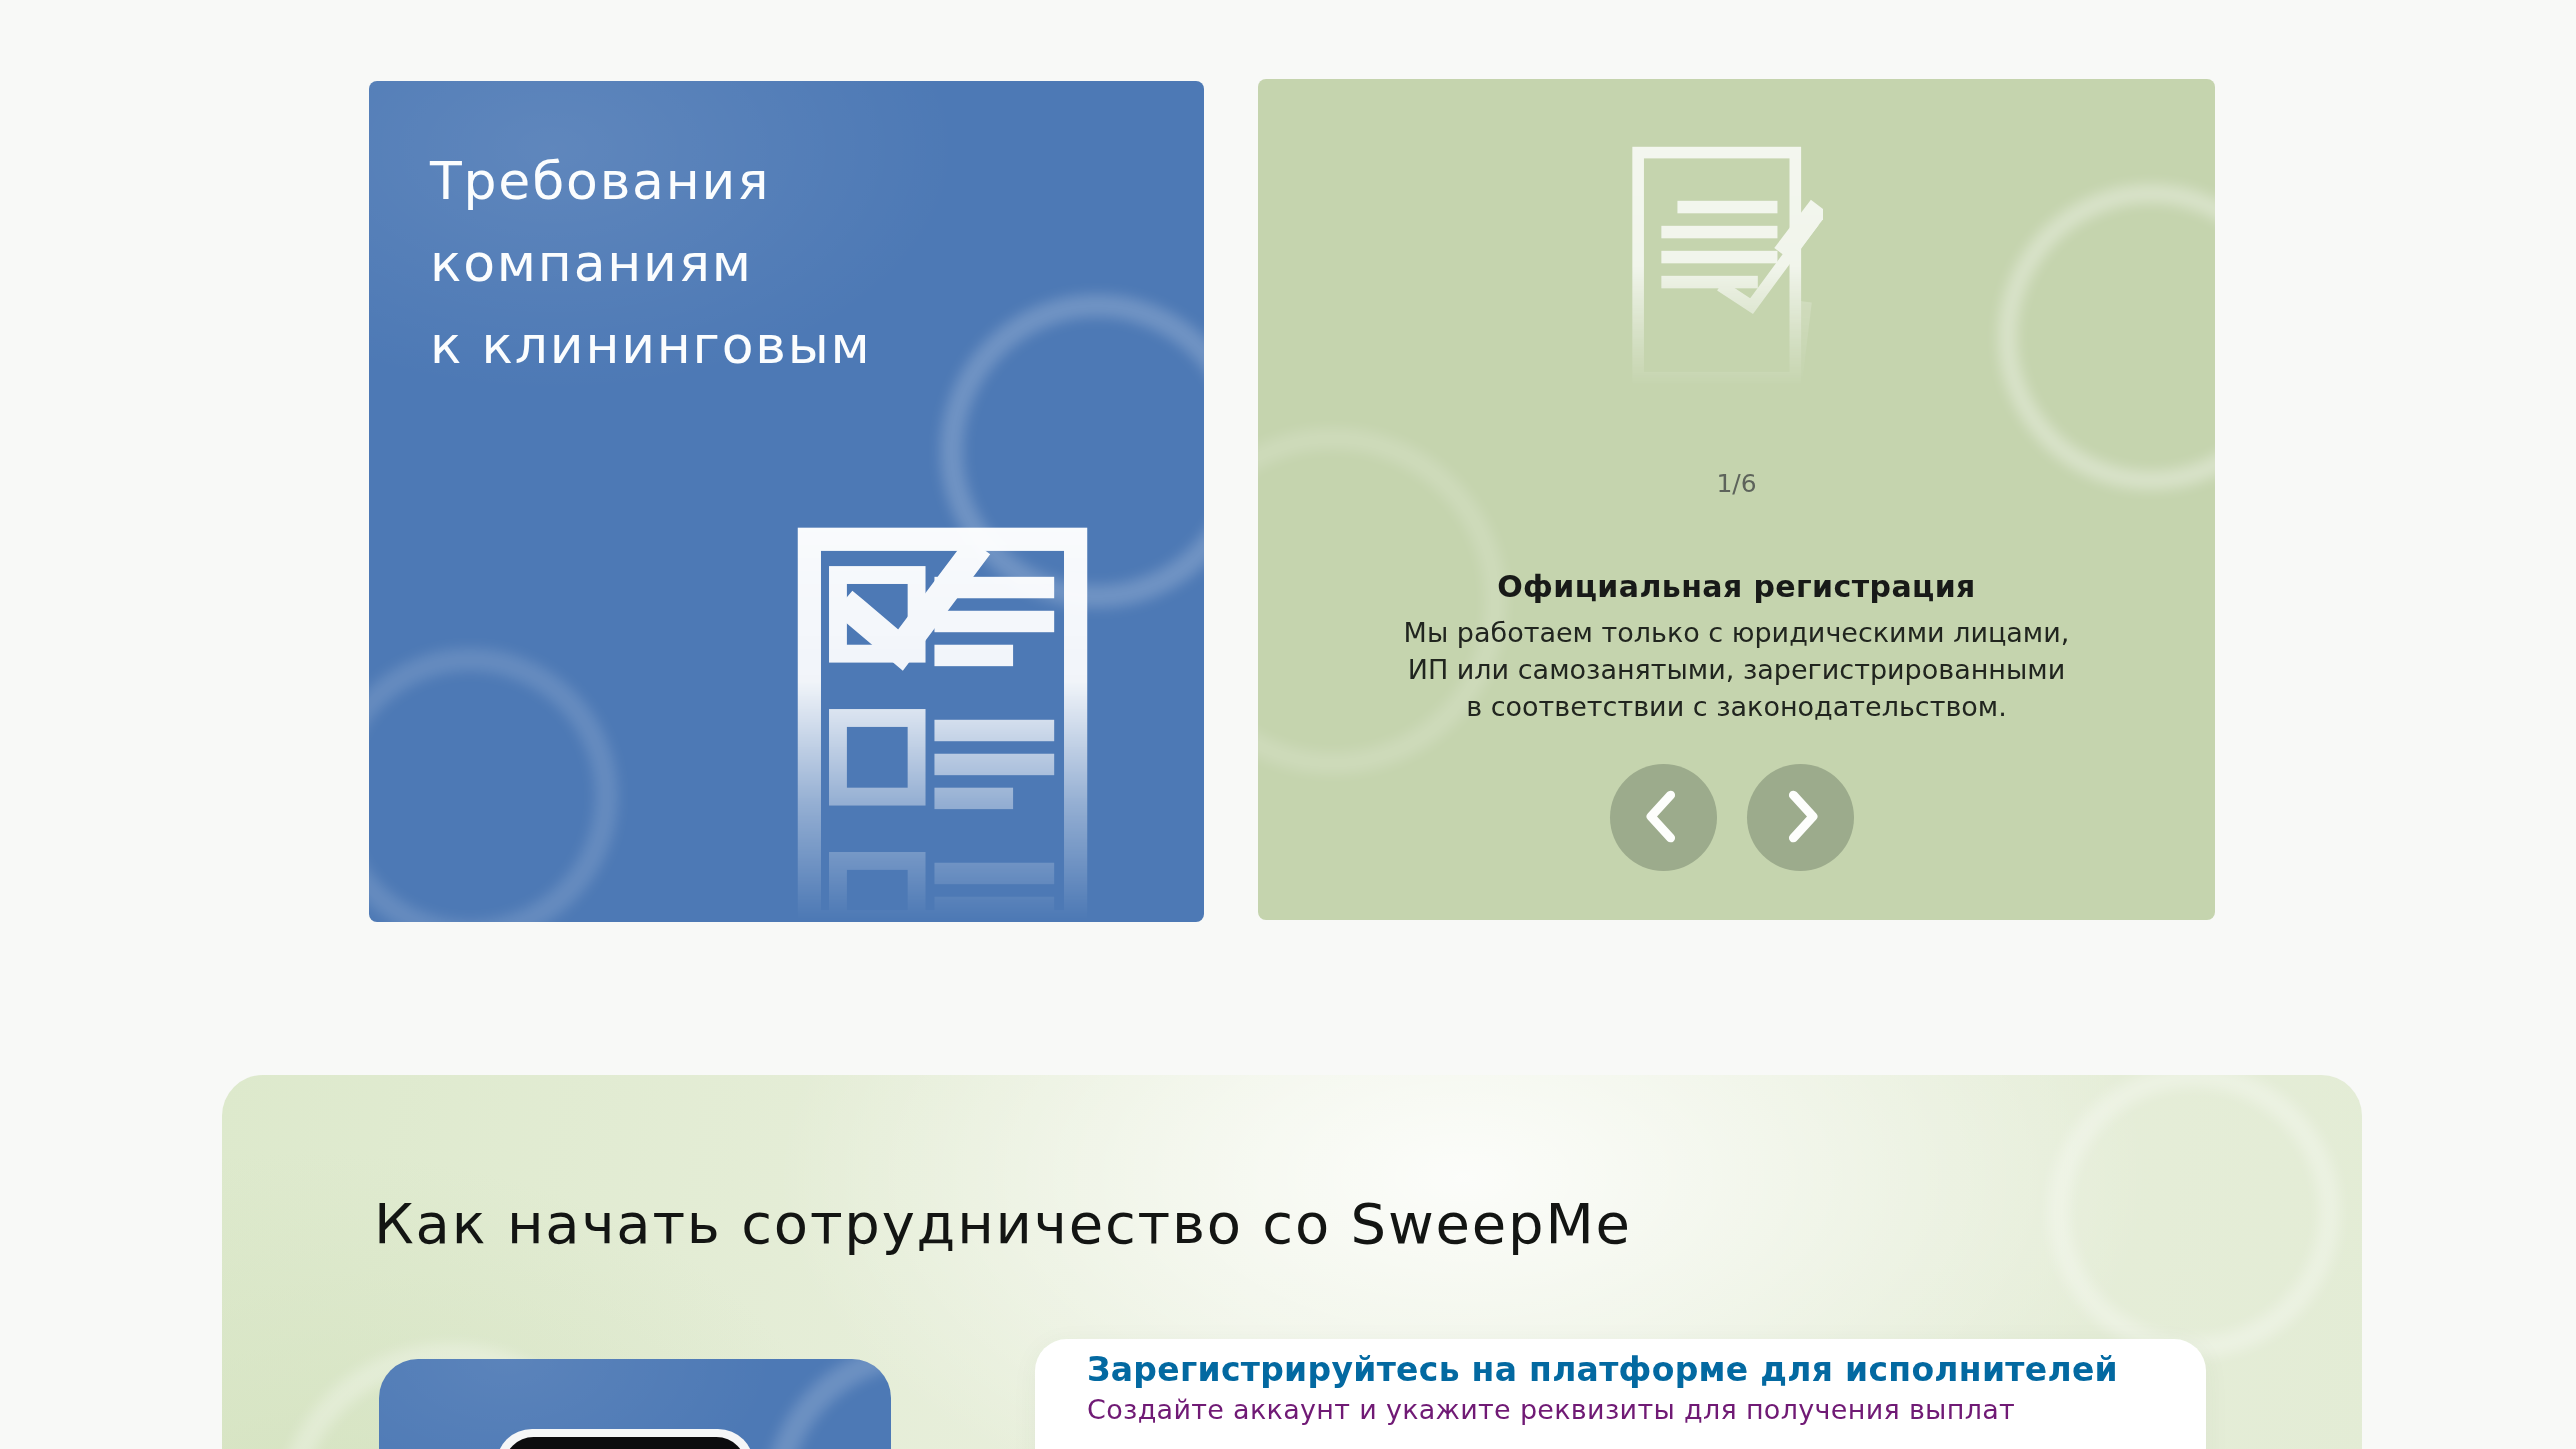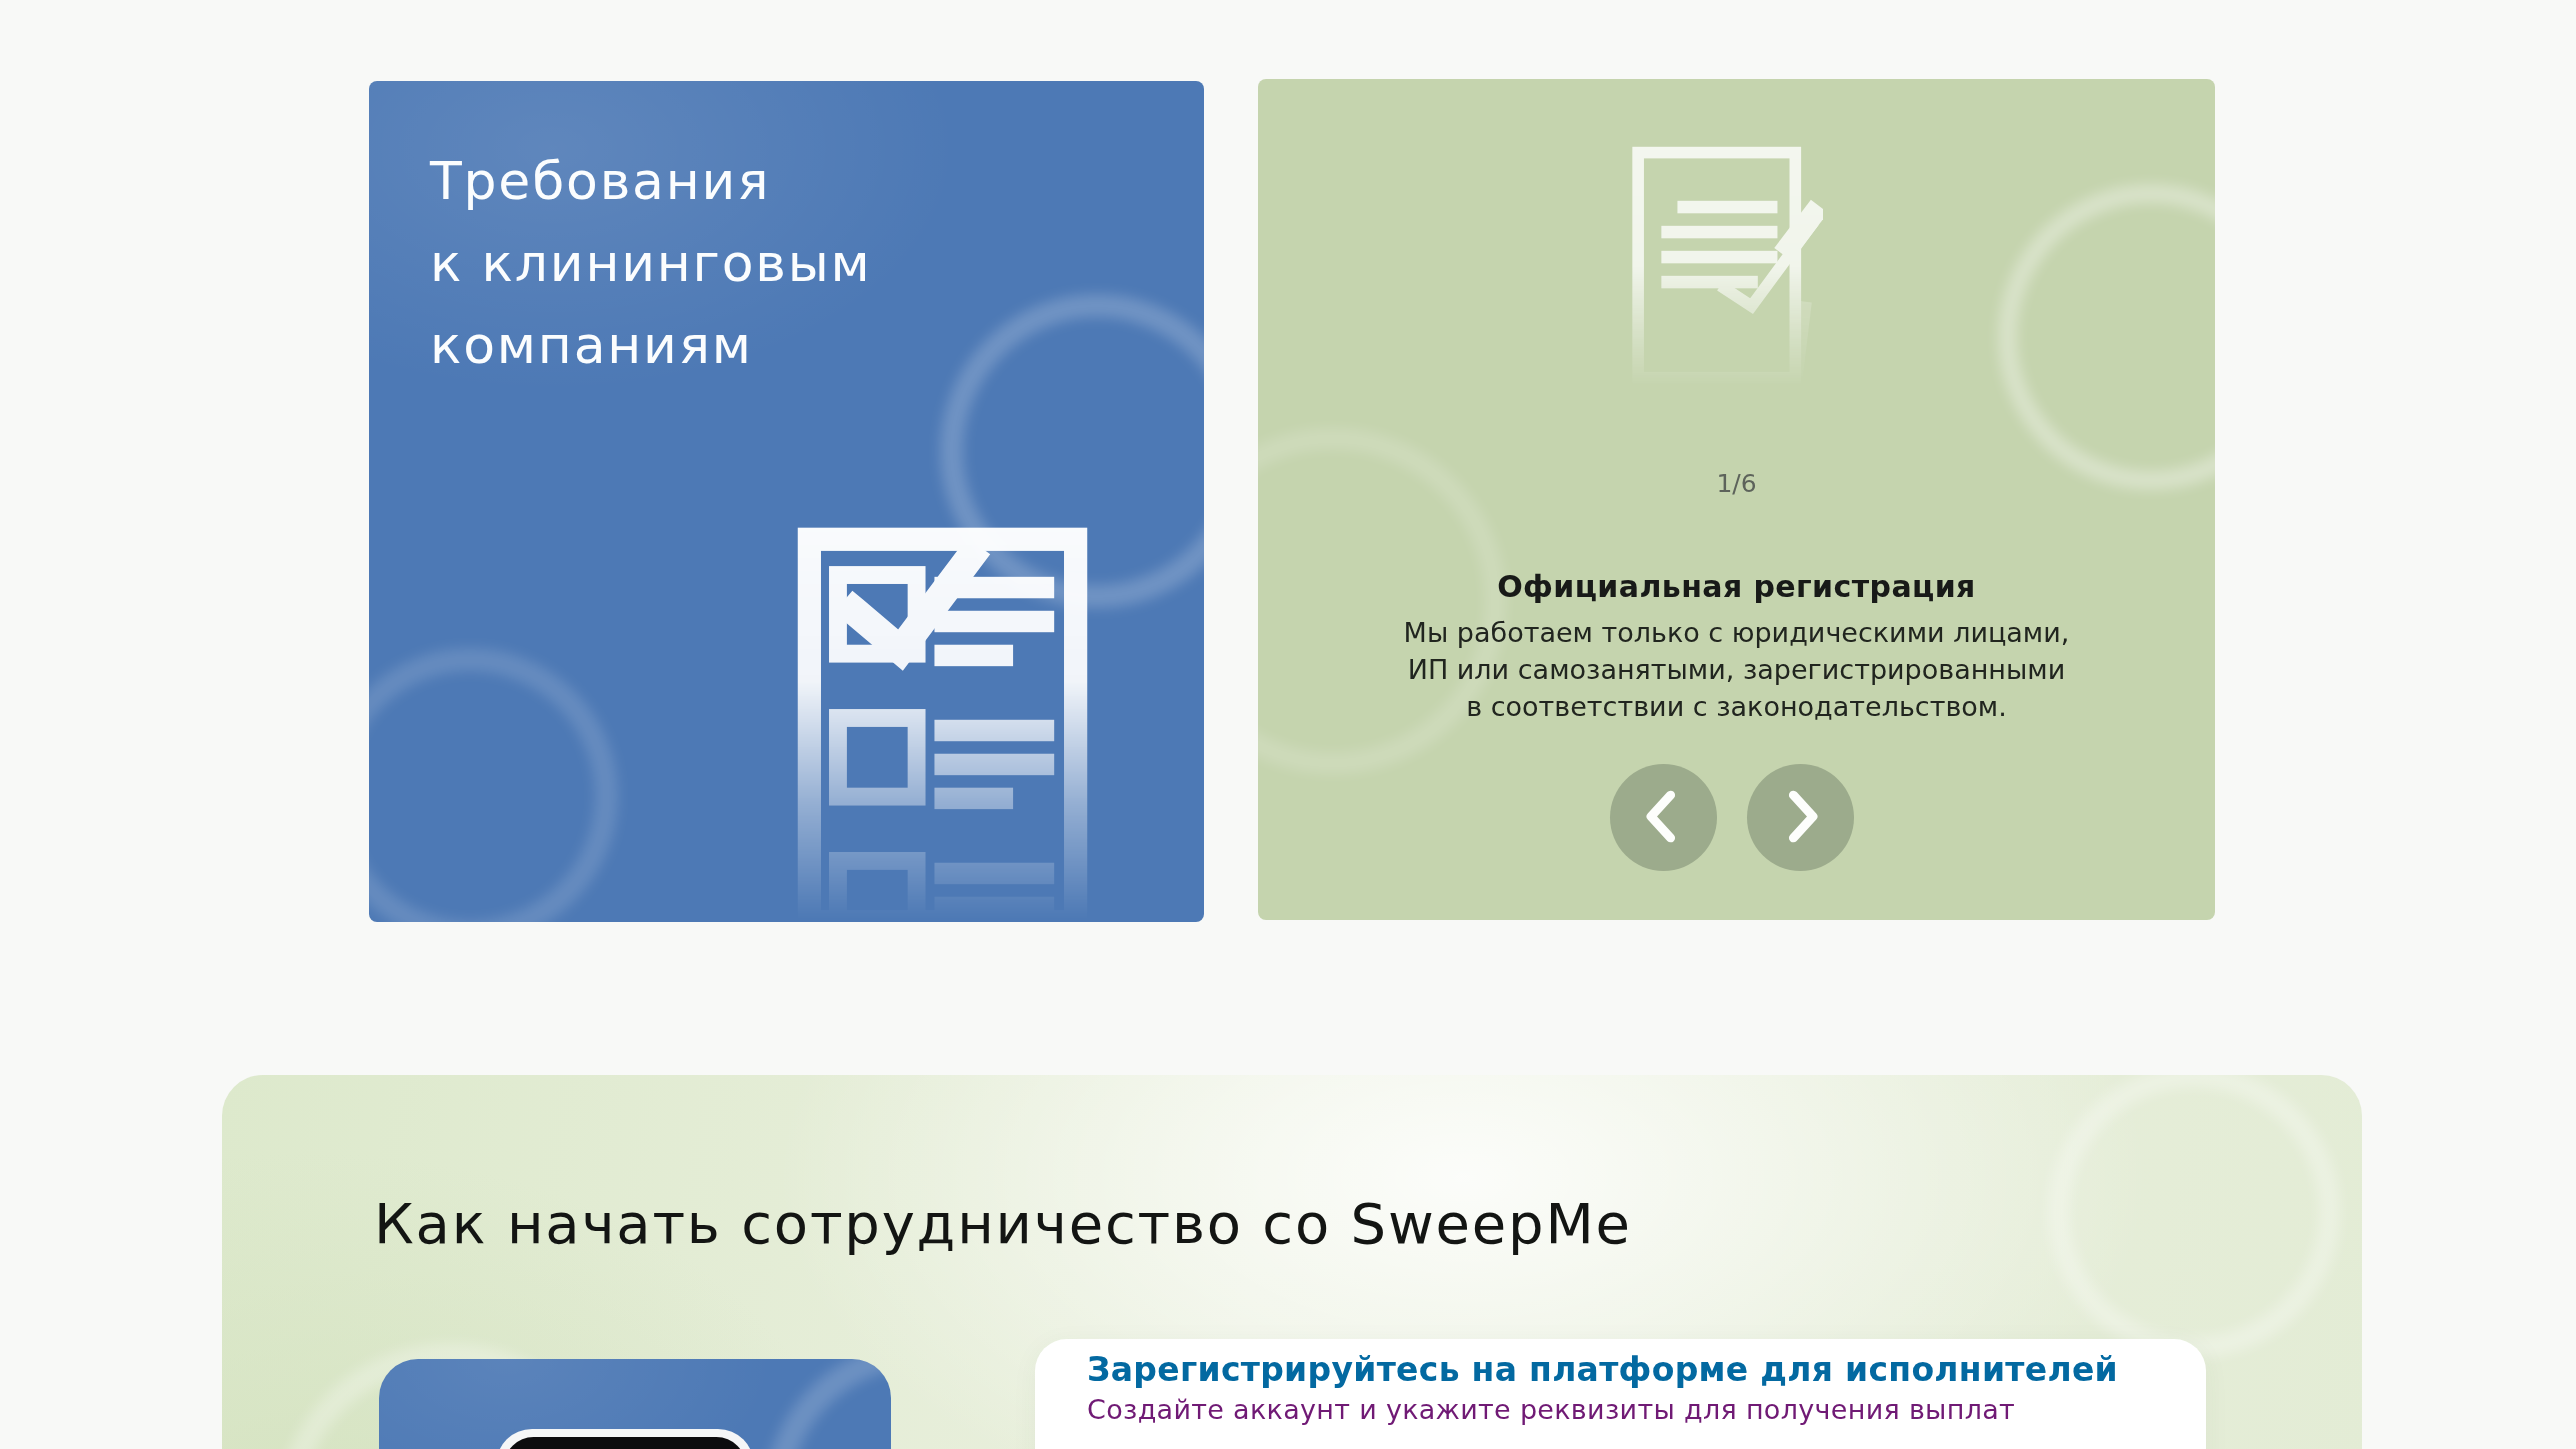--- a/index.html
+++ b/index.html
@@ -106,22 +106,22 @@
 <body>
 
 <div id="canvas">
 
   <div class="card card-blue">
     <div class="ring blue-ring1"></div>
     <div class="ring blue-ring2"></div>
 
     <div class="hero-title">
       <div>Требования</div>
+      <div>компаниям</div>
       <div>к клининговым</div>
-      <div>компаниям</div>
     </div>
 
     <div class="checklist-wrap">
       <svg width="295" height="411" viewBox="0 0 330 460" fill="none">
         <rect x="16" y="16" width="298" height="428" stroke="#ffffff" stroke-width="26"></rect>
 
         <rect x="48" y="56" width="88" height="88" stroke="#ffffff" stroke-width="20"></rect>
         <path d="M66 96 L118 140 L196 36" stroke="#ffffff" stroke-width="32" stroke-linecap="square"></path>
         <rect x="156" y="58" width="134" height="24" fill="#ffffff"></rect>
         <rect x="156" y="96" width="134" height="24" fill="#ffffff"></rect>

